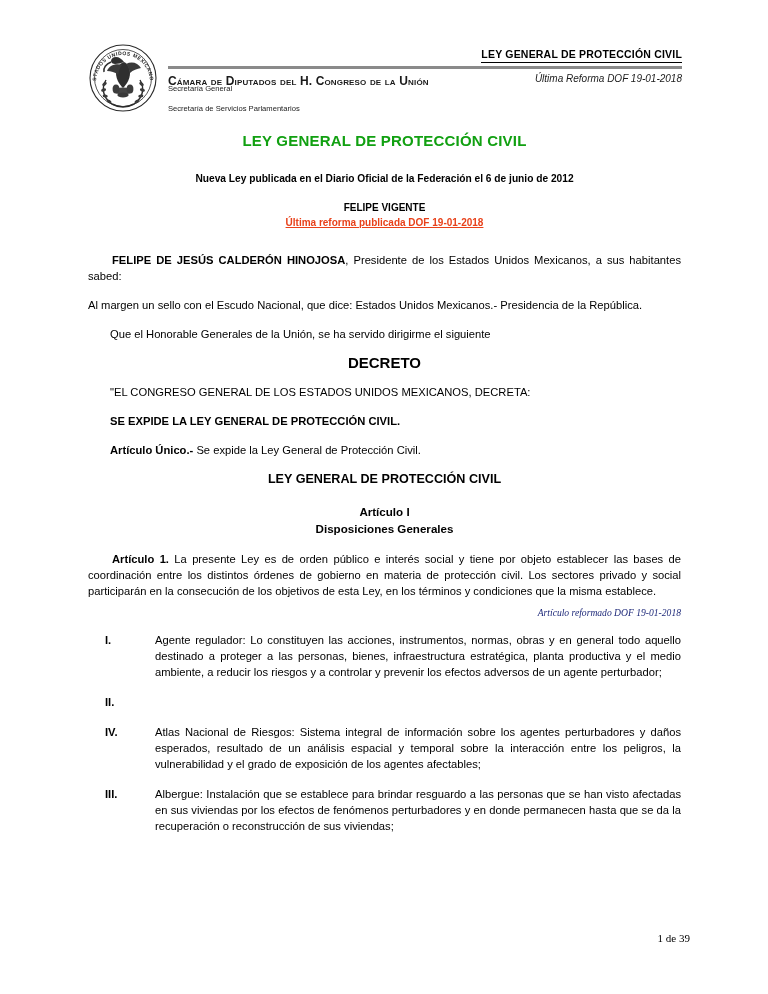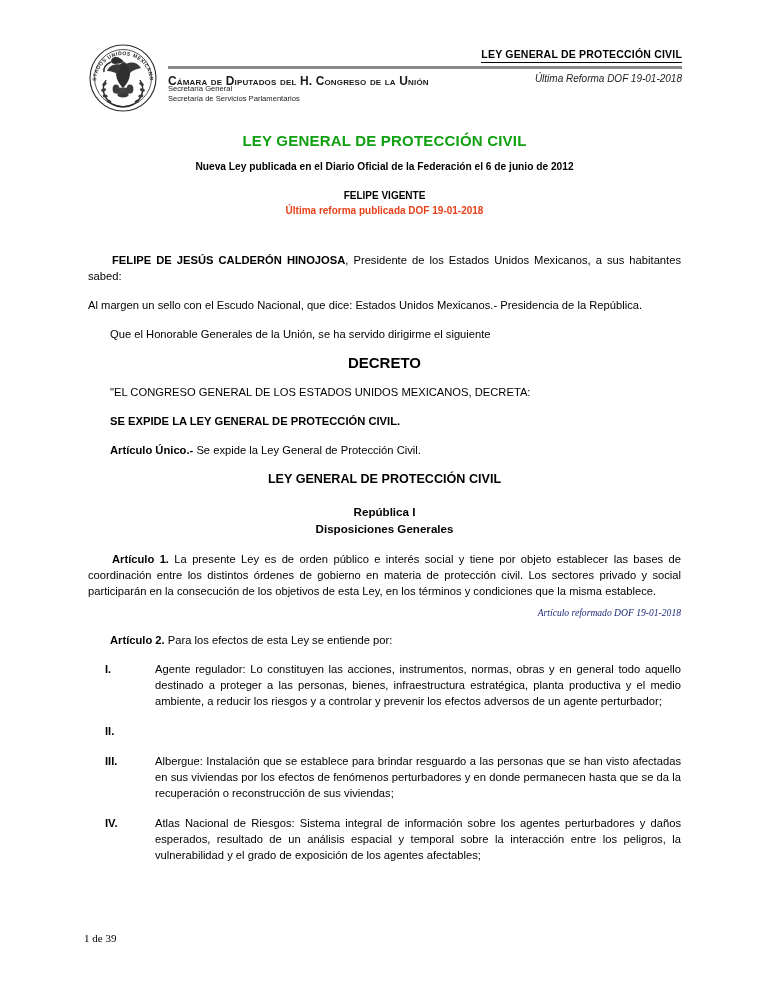--- a/index.html
+++ b/index.html
@@ -77,21 +77,21 @@
     color: #1a1a1a;
   }
   .header-sub {
     position: absolute;
     left: 0;
     font-size: 7.6px;
     line-height: 10px;
     color: #1a1a1a;
   }
   .header-sub-1 { top: 11px; text-align: right; }
-  .header-sub-2 { top: 21px; }
+  .header-sub-2 { top: 31px; }
   .header-reform {
     position: absolute;
     right: 0;
     top: 0;
     font-size: 10px;
     font-style: italic;
     color: #1a1a1a;
   }
 
   
@@ -103,39 +103,40 @@
     text-align: center;
   }
   .law-title {
     font-size: 15px;
     font-weight: bold;
     color: #11a011;
     letter-spacing: 0.2px;
     line-height: 18px;
   }
   .published-line {
-    margin-top: 10px;
+    margin-top: 22px;
     font-size: 10.2px;
     font-weight: bold;
     color: #000;
     line-height: 13px;
   }
   .vigente {
     margin-top: 16px;
     font-size: 10px;
     font-weight: bold;
     color: #000;
     line-height: 13px;
   }
   .reform-red {
     margin-top: 2px;
     font-size: 10px;
     font-weight: bold;
     color: #e8411a;
     line-height: 13px;
+    text-decoration: underline;
   }
 
   
   .content {
     position: absolute;
     left: 88px;
     top: 252px;
     width: 593px;
   }
   p.para {
@@ -202,24 +203,24 @@
   .fraction-text {
     font-size: 11.2px;
     line-height: 16px;
     text-align: justify;
     color: #000;
   }
 
   
   .footer {
     position: absolute;
-    left: 84px;
+    left: 97px;
     top: 932px;
     width: 593px;
-    text-align: left;
+    text-align: right;
     font-family: "Liberation Serif", serif;
     font-size: 11px;
     color: #000;
   }
 </style>
 </head>
 <body>
 
 <div class="page">
 
@@ -298,46 +299,45 @@
 
     <p class="para indent-sm">"EL CONGRESO GENERAL DE LOS ESTADOS UNIDOS MEXICANOS, DECRETA:</p>
 
     <p class="para indent-sm b">SE EXPIDE LA LEY GENERAL DE PROTECCIÓN CIVIL.</p>
 
     <p class="para indent-sm"><span class="b">Artículo Único.-</span><span> Se expide la Ley General de Protección Civil.</span></p>
 
     <div class="centered heading-lg">LEY GENERAL DE PROTECCIÓN CIVIL</div>
 
     <div class="chapter">
-      <div>República I</div>
+      <div>Artículo I</div>
       <div>Disposiciones Generales</div>
     </div>
 
     <p class="para indent"><span class="b">Artículo 1.</span><span> La presente Ley es de orden público e interés social y tiene por objeto establecer las bases de coordinación entre los distintos órdenes de gobierno en materia de protección civil. Los sectores privado y social participarán en la consecución de los objetivos de esta Ley, en los términos y condiciones que la misma establece.</span></p>
 
     <div class="reform-note">Artículo reformado DOF 19-01-2018</div>
 
-    <p class="para indent-sm"><span class="b">Artículo 2.</span><span> Para los efectos de esta Ley se entiende por:</span></p>
 
     <div class="fraction">
       <div class="fraction-num">I.</div>
       <div class="fraction-text">Agente regulador: Lo constituyen las acciones, instrumentos, normas, obras y en general todo aquello destinado a proteger a las personas, bienes, infraestructura estratégica, planta productiva y el medio ambiente, a reducir los riesgos y a controlar y prevenir los efectos adversos de un agente perturbador;</div>
     </div>
 
     <div class="fraction">
       <div class="fraction-num">II.</div>
     </div>
 
     <div class="fraction">
+      <div class="fraction-num">IV.</div>
+      <div class="fraction-text">Atlas Nacional de Riesgos: Sistema integral de información sobre los agentes perturbadores y daños esperados, resultado de un análisis espacial y temporal sobre la interacción entre los peligros, la vulnerabilidad y el grado de exposición de los agentes afectables;</div>
+    </div>
+
+    <div class="fraction">
       <div class="fraction-num">III.</div>
       <div class="fraction-text">Albergue: Instalación que se establece para brindar resguardo a las personas que se han visto afectadas en sus viviendas por los efectos de fenómenos perturbadores y en donde permanecen hasta que se da la recuperación o reconstrucción de sus viviendas;</div>
     </div>
 
-    <div class="fraction">
-      <div class="fraction-num">IV.</div>
-      <div class="fraction-text">Atlas Nacional de Riesgos: Sistema integral de información sobre los agentes perturbadores y daños esperados, resultado de un análisis espacial y temporal sobre la interacción entre los peligros, la vulnerabilidad y el grado de exposición de los agentes afectables;</div>
-    </div>
-
   </div>
 
   <div class="footer">1 de 39</div>
 
 </div>
 
 </body></html>

